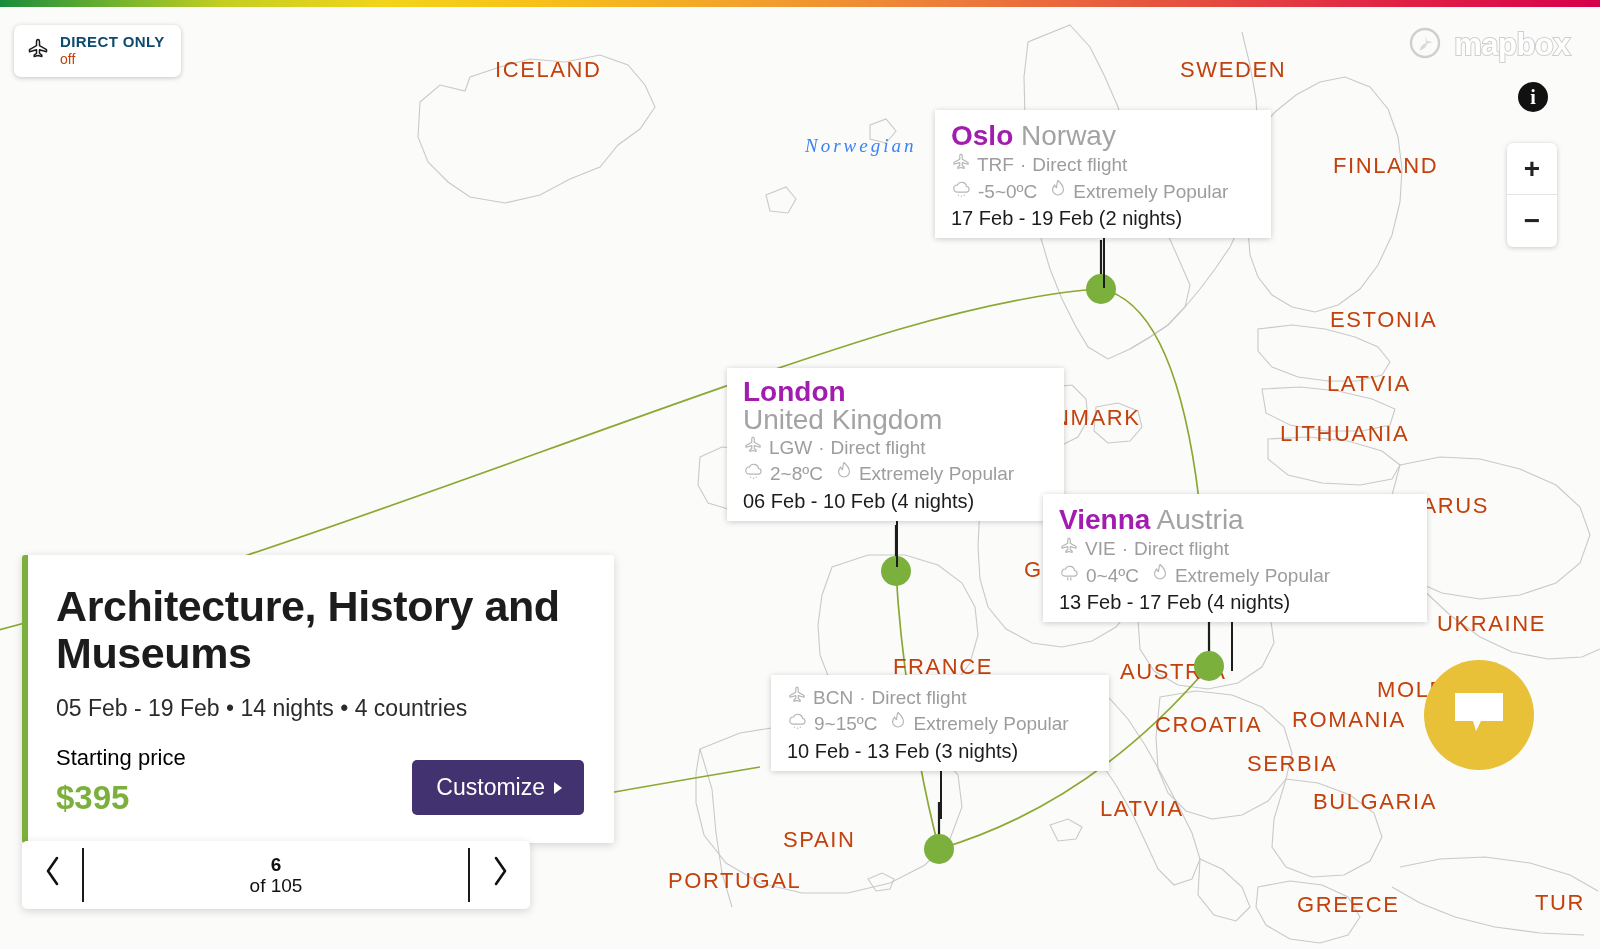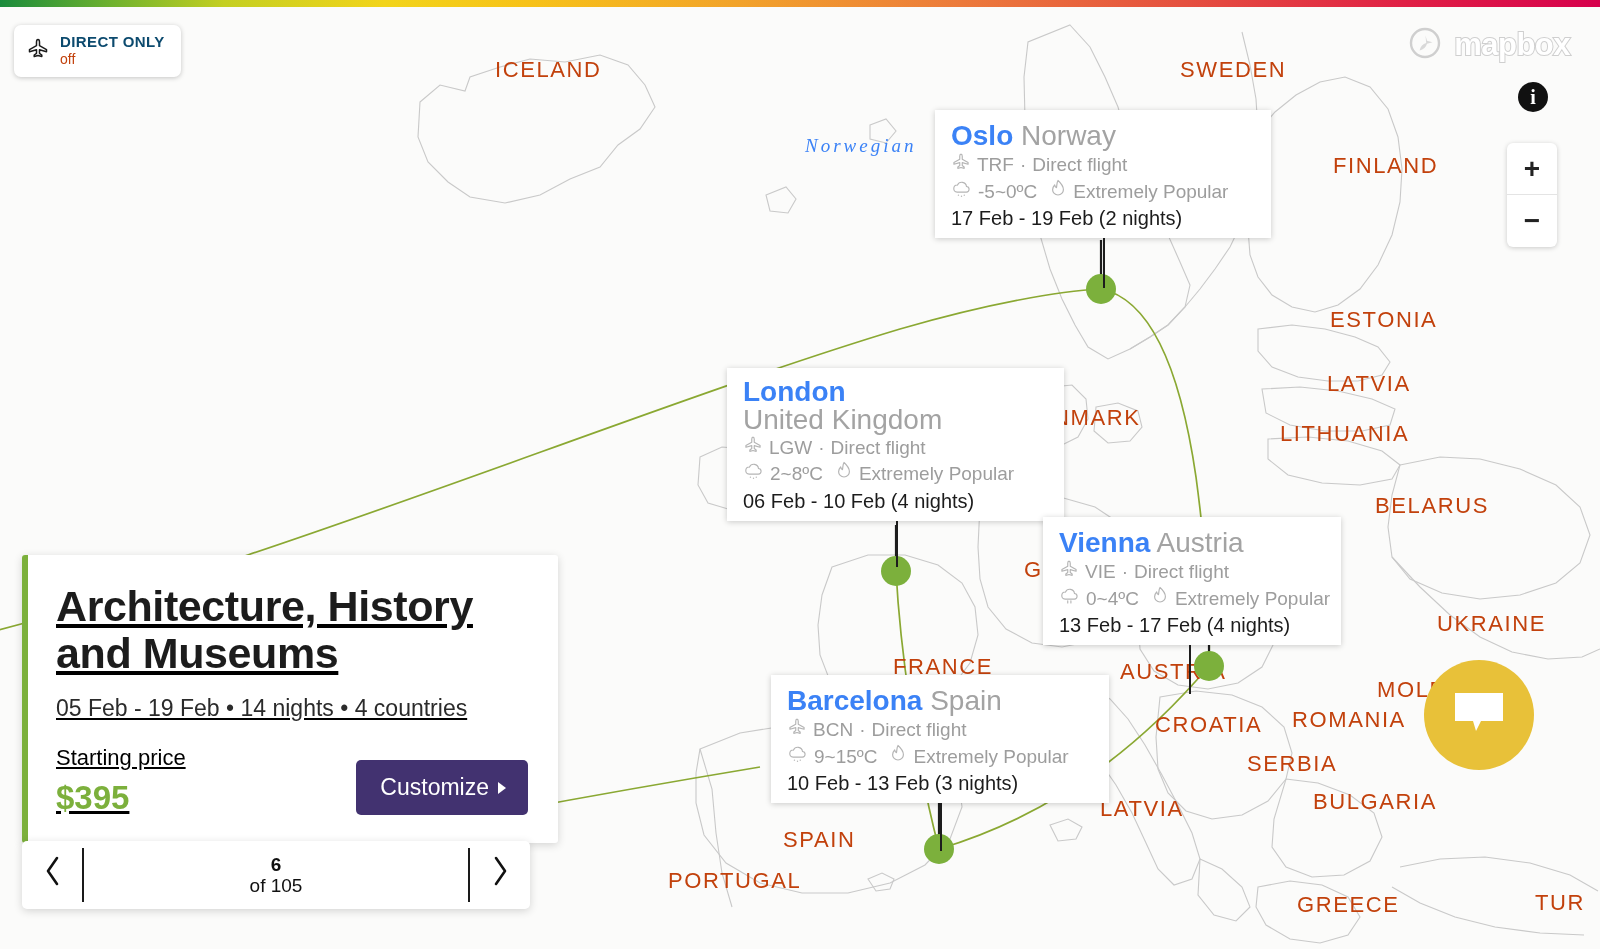--- a/index.html
+++ b/index.html
@@ -107,21 +107,21 @@
 
   
   .popup {
     position:absolute;
     background:#fff;
     box-shadow:0 1px 6px rgba(0,0,0,.2);
     padding:10px 16px 8px 16px;
     z-index:30;
   }
   .popup .title { font-size:28px; line-height:1.12; margin-bottom:1px; }
-  .popup .city { font-weight:700; color:#3b82f6; }
+  .popup .city { font-weight:700; color:#a21caf; }
   .popup .country { font-weight:400; color:#a3a3a3; }
   .popup .row {
     display:flex; align-items:center; gap:6px;
     font-size:19px; color:#9d9d9d; line-height:1.28;
     white-space:nowrap;
   }
   .popup .dates {
     font-size:20px; color:#1c1c1c; margin-top:2px; white-space:nowrap;
   }
   .popup .stem {
@@ -129,28 +129,27 @@
     width:2px; background:#1d1d1d;
   }
 
   
   #popup-london .title { line-height:1.0; }
   #popup-london .country { display:block; }
 
   
   #trip-card {
     position:absolute; top:555px; left:22px;
-    width:536px;
+    width:592px;
     background:#fff;
     border-left:6px solid #7cb03c;
     border-radius:3px;
     box-shadow:0 2px 9px rgba(0,0,0,.16);
     padding:28px 30px 26px 28px;
     z-index:50;
-    text-decoration:underline;
   }
   #trip-card h1 {
     font-size:43px; font-weight:700; color:#1c1c1c;
     line-height:1.1; letter-spacing:-.4px; margin-bottom:17px;
   }
   #trip-card .meta {
     font-size:23px; color:#2b2b2b; margin-bottom:23px;
   }
   #trip-card .priceblock { position:relative; }
   #trip-card .starting { font-size:22px; color:#000000; margin-bottom:8px; }
@@ -399,21 +398,21 @@
       <svg width="18" height="20" viewBox="0 0 20 22" fill="none" stroke="#b5b5b5" stroke-width="1.3" stroke-linejoin="round">
         <path d="M10 1.5c3.6 3.2 6 6.4 6 10.2a6 6 0 0 1-12 0c0-2 .9-3.8 2.3-5.3.2 1.8 1 2.8 2 3.1.6-2.8.2-5.6 1.7-8z"></path>
       </svg>
     </span>
     <span>Extremely Popular</span>
   </div>
   <div class="dates">06 Feb - 10 Feb (4 nights)</div>
   <div class="stem" style="height:46px;"></div>
 </div>
 
-<div class="popup" id="popup-vienna" style="left:1043px; top:494px; width:298px;margin-top:23px;">
+<div class="popup" id="popup-vienna" style="left:1043px; top:494px; width:384px;">
   <div class="title">
     <span class="city">Vienna</span>
     <span class="country">Austria</span>
   </div>
   <div class="row">
     <span>
       <svg width="20" height="20" viewBox="0 0 24 24" fill="none" stroke="#b5b5b5" stroke-width="1.4" stroke-linejoin="round">
         <path d="M12 2.6c1 0 1.5 1.1 1.5 2.6v3.4l7 4v2.1l-7-2v3.6l2.3 1.7v1.6L12 18.6 8.2 19.6v-1.6l2.3-1.7v-3.6l-7 2v-2.1l7-4V5.2c0-1.5.5-2.6 1.5-2.6z"></path>
       </svg>
     </span>
@@ -434,24 +433,20 @@
         <path d="M10 1.5c3.6 3.2 6 6.4 6 10.2a6 6 0 0 1-12 0c0-2 .9-3.8 2.3-5.3.2 1.8 1 2.8 2 3.1.6-2.8.2-5.6 1.7-8z"></path>
       </svg>
     </span>
     <span>Extremely Popular</span>
   </div>
   <div class="dates">13 Feb - 17 Feb (4 nights)</div>
   <div class="stem" style="height:49px; left:49%;"></div>
 </div>
 
 <div class="popup" id="popup-barcelona" style="left:771px; top:675px; width:338px;">
-  <div class="title">
-    <span class="city">Barcelona</span>
-    <span class="country">Spain</span>
-  </div>
   <div class="row">
     <span>
       <svg width="20" height="20" viewBox="0 0 24 24" fill="none" stroke="#b5b5b5" stroke-width="1.4" stroke-linejoin="round">
         <path d="M12 2.6c1 0 1.5 1.1 1.5 2.6v3.4l7 4v2.1l-7-2v3.6l2.3 1.7v1.6L12 18.6 8.2 19.6v-1.6l2.3-1.7v-3.6l-7 2v-2.1l7-4V5.2c0-1.5.5-2.6 1.5-2.6z"></path>
       </svg>
     </span>
     <span>BCN</span>
     <span>·</span>
     <span>Direct flight</span>
   </div>

